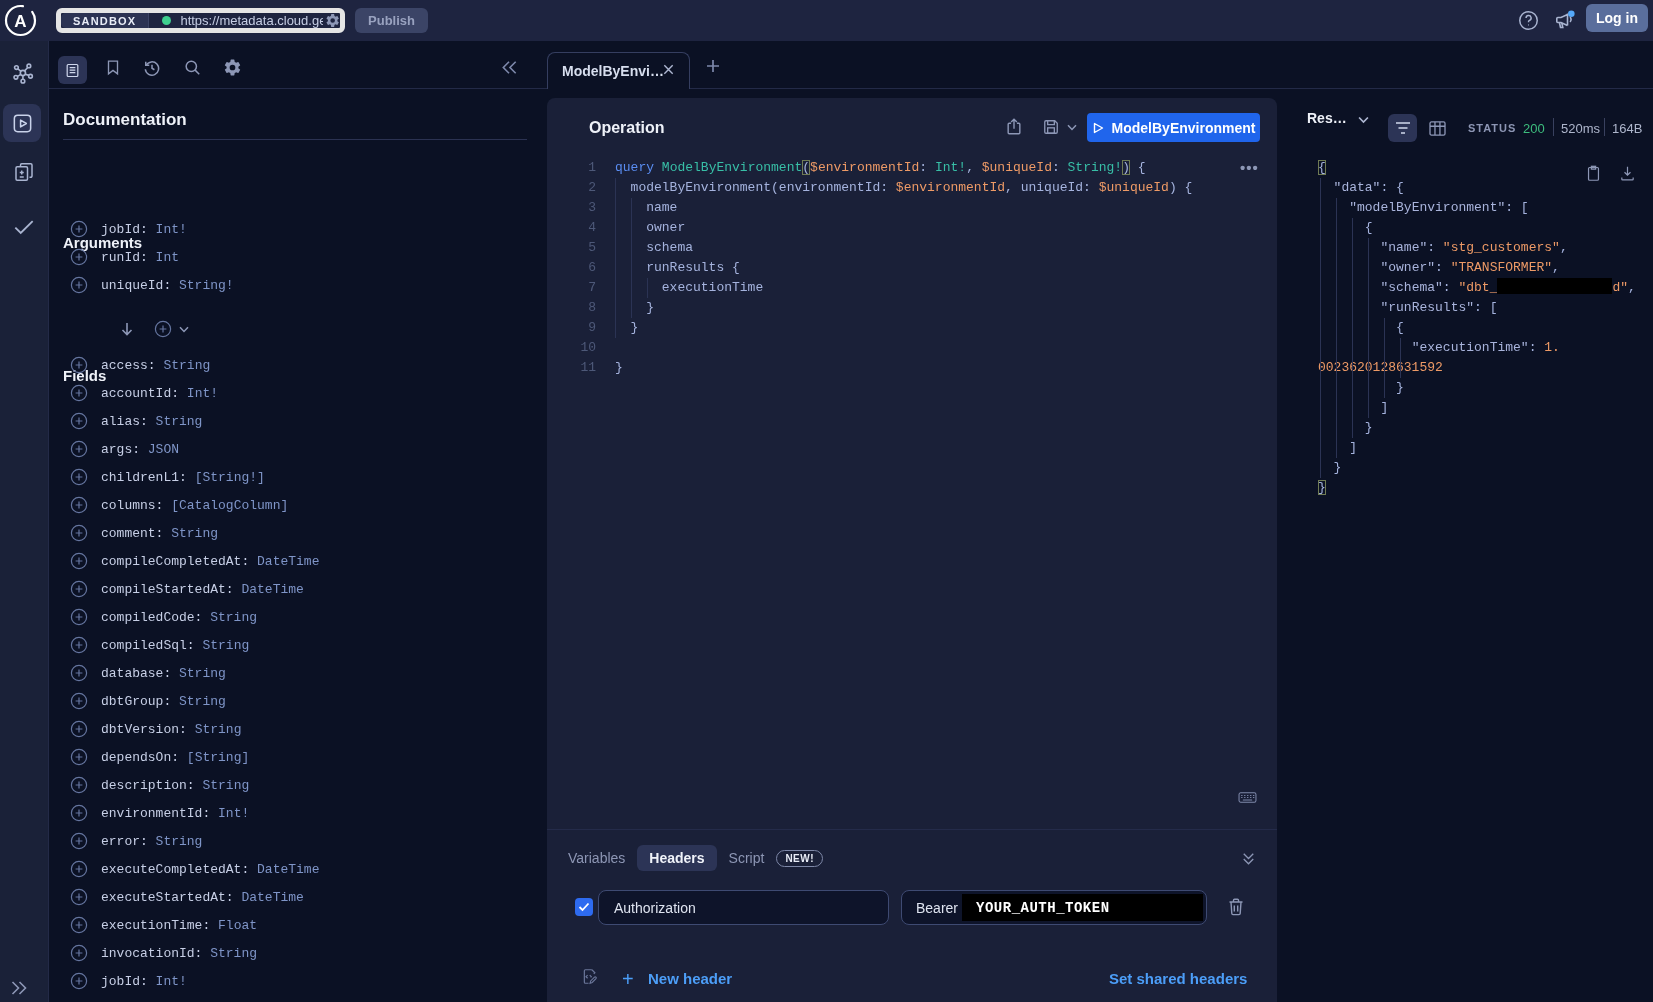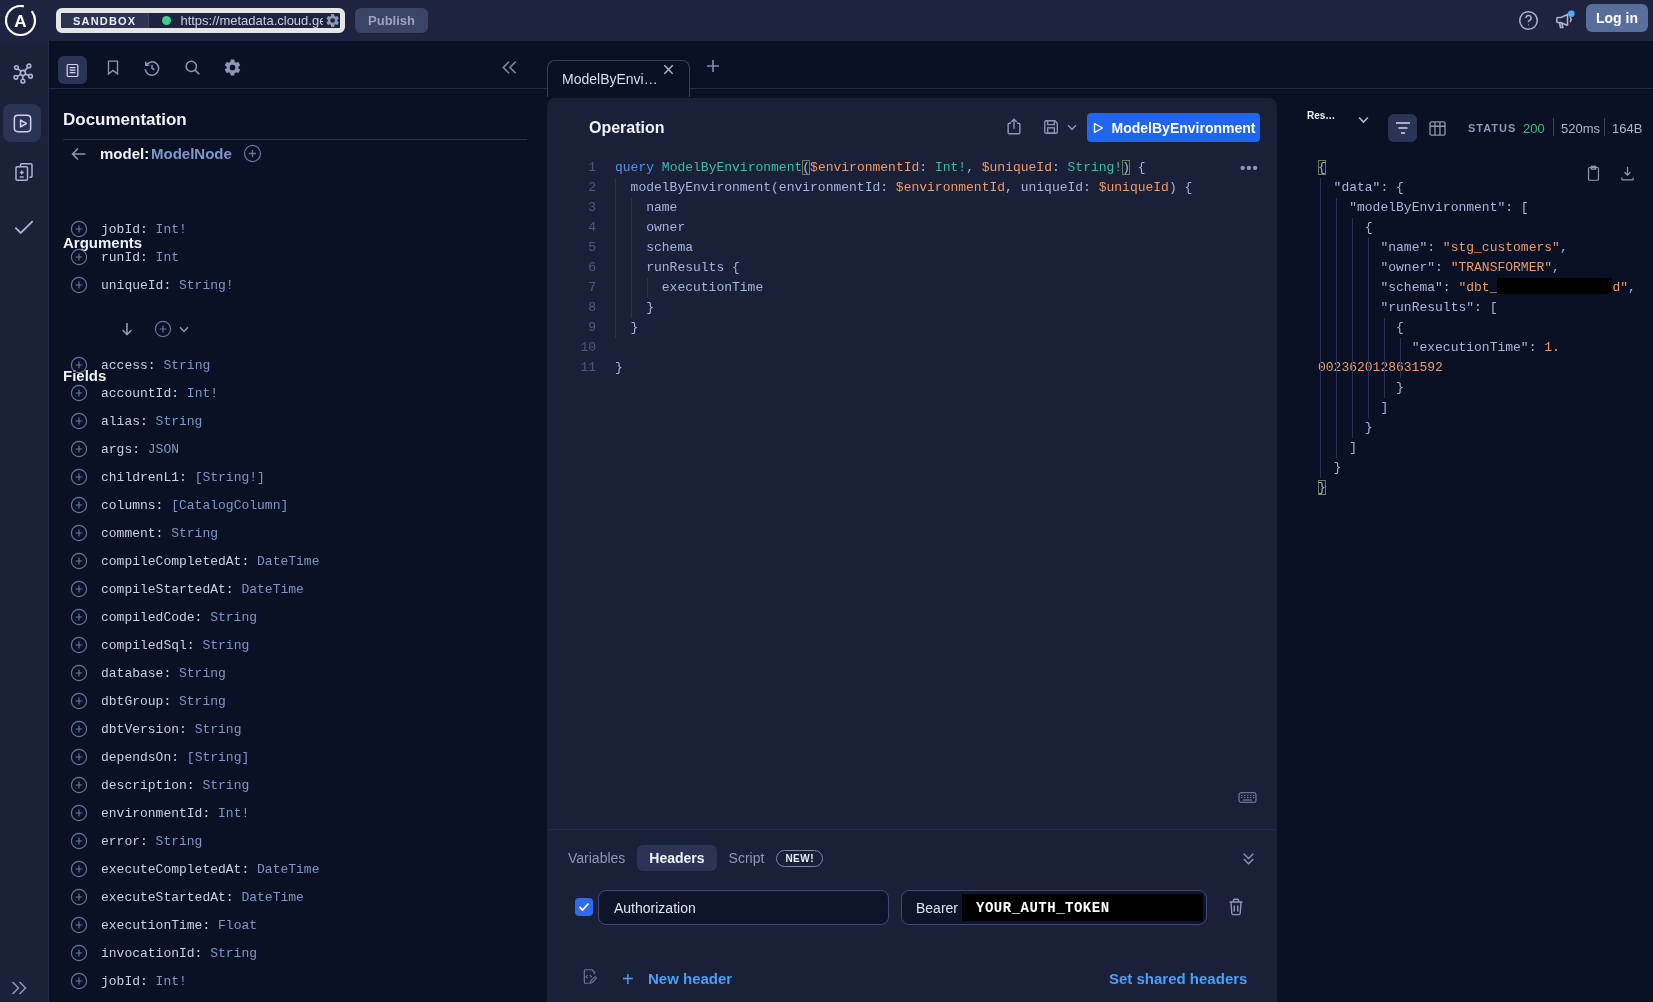--- a/index.html
+++ b/index.html
@@ -29,21 +29,21 @@
 #docdiv { position:absolute; left:14px; top:50px; width:464px; height:1px; background:#2b3252; }
 #modelrow { position:absolute; left:14px; top:54px; width:464px; height:22px; }
 .h2 { font-size:15px; font-weight:bold; color:#eef1f8;margin-top:46px; }
 .args { position:absolute; left:14px; }
 .frow { display:flex; align-items:center; height:28px; }
 .frow svg { margin-left:7px; margin-right:13px; flex:none; }
 .fn { color:#c7cfe6; font-size:13px; }
 .ft { color:#7f95c8; font-size:13px; }
 .cplus { color:#65759f; }
 
-#tab { position:absolute; left:547px; top:60px; width:143px; height:37px; border:1px solid #353e60; border-bottom:none; border-radius:8px 8px 0 0; background:#0b1124; color:#d7deee; font-size:14px; line-height:36px; padding-left:14px; }
+#tab { position:absolute; left:547px; top:52px; width:143px; height:37px; border:1px solid #353e60; border-bottom:none; border-radius:8px 8px 0 0; background:#0b1124; color:#d7deee; font-size:14px; line-height:36px; padding-left:14px;font-weight:bold; }
 #tabgap { position:absolute; left:548px; top:88px; width:141px; height:1px; background:#0b1124; }
 
 #card { position:absolute; left:547px; top:98px; width:730px; height:904px; background:#1a2038; border-radius:8px 8px 0 0; }
 #opttl { position:absolute; left:42px; top:21px; font-size:16px; font-weight:bold; color:#eef1f8; }
 #runbtn { position:absolute; left:540px; top:15px; width:173px; height:29px; background:#2065ec; border-radius:4px; color:#fff; font-size:14px; font-weight:bold; display:flex; align-items:center; justify-content:center; gap:8px; }
 .lnum { position:absolute; width:26px; text-align:right; color:#4d5878; font-size:13px; line-height:20px; font-family:"Liberation Mono",monospace; white-space:pre; }
 #code { position:absolute; left:68px; top:60px; font-size:13px; line-height:20px; font-family:"Liberation Mono",monospace; white-space:pre; color:#a5b3de; }
 .kw { color:#5a8df2; }
 .tn { color:#38bfa7; }
 .vr { color:#ee9a66; }
@@ -150,31 +150,20 @@
 <svg class="tbic" style="left:223px" width="19" height="19" viewBox="0 0 24 24" fill="#8d97b6">
     <path fill-rule="evenodd" d="M19.4 13c.04-.33.06-.66.06-1s-.02-.67-.06-1l2.1-1.65a.5.5 0 0 0 .12-.64l-2-3.46a.5.5 0 0 0-.61-.22l-2.49 1a7.3 7.3 0 0 0-1.73-1l-.38-2.65A.5.5 0 0 0 13.9 2h-3.8a.5.5 0 0 0-.5.42l-.38 2.65c-.62.26-1.2.6-1.73 1l-2.49-1a.5.5 0 0 0-.61.22l-2 3.46a.5.5 0 0 0 .12.64L4.6 11c-.04.33-.06.66-.06 1s.02.67.06 1l-2.1 1.65a.5.5 0 0 0-.12.64l2 3.46c.14.24.42.34.61.22l2.49-1c.53.4 1.11.74 1.73 1l.38 2.65c.04.24.25.42.5.42h3.8c.25 0 .46-.18.5-.42l.38-2.65c.62-.26 1.2-.6 1.73-1l2.49 1c.24.1.51 0 .61-.22l2-3.46a.5.5 0 0 0-.12-.64L19.4 13zM12 15.6a3.6 3.6 0 1 1 0-7.2 3.6 3.6 0 0 1 0 7.2z"></path>
   </svg>
 <svg class="abs" style="left:500px;top:59px" width="19" height="17" viewBox="0 0 20 16" fill="none" stroke="#7d88ab" stroke-width="1.7">
     <path d="M9.5 2L3.5 8l6 6M16.5 2l-6 6 6 6"></path>
   </svg>
 
 <div id="doc">
   <div id="doctitle">Documentation</div>
   <div id="docdiv"></div>
-  <div id="modelrow">
-    <svg class="abs" style="left:7px;top:3px" width="17" height="16" viewBox="0 0 20 18" fill="none" stroke="#8d97b6" stroke-width="1.8">
-        <path d="M18 9H3M9.5 2.5L3 9l6.5 6.5"></path>
-      </svg>
-    <span class="abs" style="left:37px;top:2px;font-size:15px;font-weight:bold;color:#eef1f8">model:</span>
-    <span class="abs" style="left:88px;top:2px;font-size:15px;font-weight:bold;color:#8197cc">ModelNode</span>
-    <svg class="abs cplus" style="left:180px;top:1px" width="19" height="19" viewBox="0 0 18 18" fill="none" stroke="currentColor" stroke-width="1.2">
-        <circle cx="9" cy="9" r="7.6"></circle>
-        <path d="M9 5.6v6.8M5.6 9h6.8"></path>
-      </svg>
-  </div>
   <div class="abs h2" style="left:14px;top:99px">Arguments</div>
   <div class="args" style="top:126px">
     <div class="frow">
         <svg class="cplus" width="18" height="18" viewBox="0 0 18 18" fill="none" stroke="currentColor" stroke-width="1.2">
           <circle cx="9" cy="9" r="7.6"></circle>
           <path d="M9 5.6v6.8M5.6 9h6.8"></path>
         </svg>
         <span class="fn mono">jobId:&nbsp;</span>
         <span class="ft mono">Int!</span>
       </div>
@@ -471,21 +460,21 @@
       <path d="M9.6 10.2L7.6 12.2l2 2M12.3 10.2l2 2-.9.9"></path>
       <path d="M12.7 20.6l.8-3 4.8-4.8a1.35 1.35 0 0 1 1.9 1.9l-4.8 4.8z"></path>
     </svg>
   <div class="abs" style="left:75px;top:870px;color:#4c9ef8;font-size:20px;font-weight:normal">+</div>
   <div class="abs blue" style="left:101px;top:872px">New header</div>
   <div class="abs blue" style="left:562px;top:872px">Set shared headers</div>
 </div>
 
 <div id="resp">
   <div id="resphdr">
-    <span class="abs" style="left:29px;top:21px;font-size:10px;font-weight:bold;color:#eef1f8">Res…</span>
+    <span class="abs" style="left:29px;top:21px;font-size:14px;font-weight:bold;color:#eef1f8">Res…</span>
     <svg class="abs" style="left:80px;top:27px" width="11" height="8" viewBox="0 0 10 7" fill="none" stroke="#aeb7d2" stroke-width="1.5">
         <path d="M1 1.2L5 5.4 9 1.2"></path>
       </svg>
     <div class="abs" style="left:110px;top:25px;width:29px;height:28px;background:#2c3456;border-radius:6px;display:flex;align-items:center;justify-content:center">
       <svg width="16" height="14" viewBox="0 0 16 14" fill="none" stroke="#cfd7ec" stroke-width="1.6">
           <path d="M1 2h14M3.5 7h9M6 12h4"></path>
         </svg>
     </div>
     <svg class="abs" style="left:151px;top:32px" width="17" height="15" viewBox="0 0 18 16" fill="none" stroke="#8d97b6" stroke-width="1.4">
         <rect x="1" y="1" width="16" height="14" rx="1.5"></rect>

